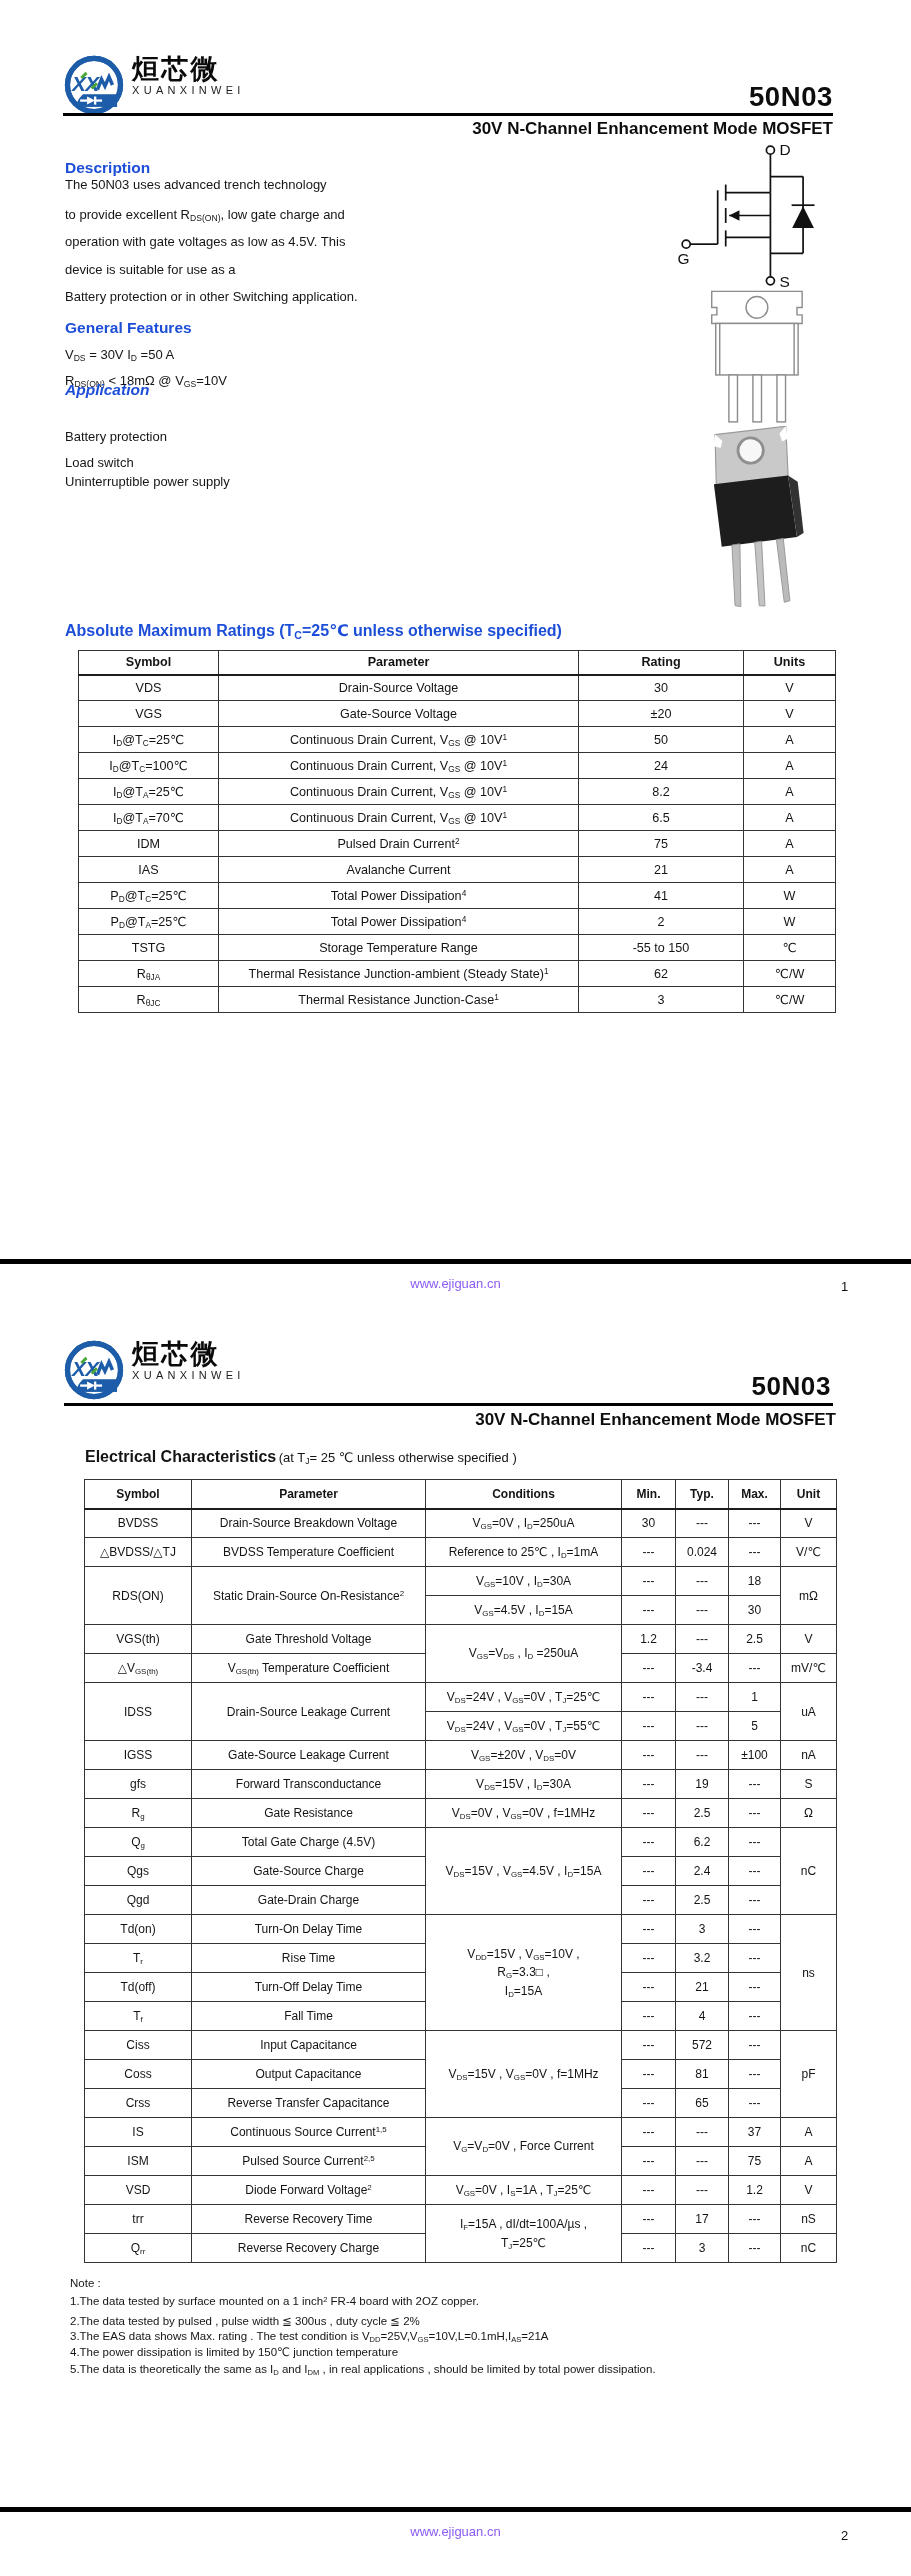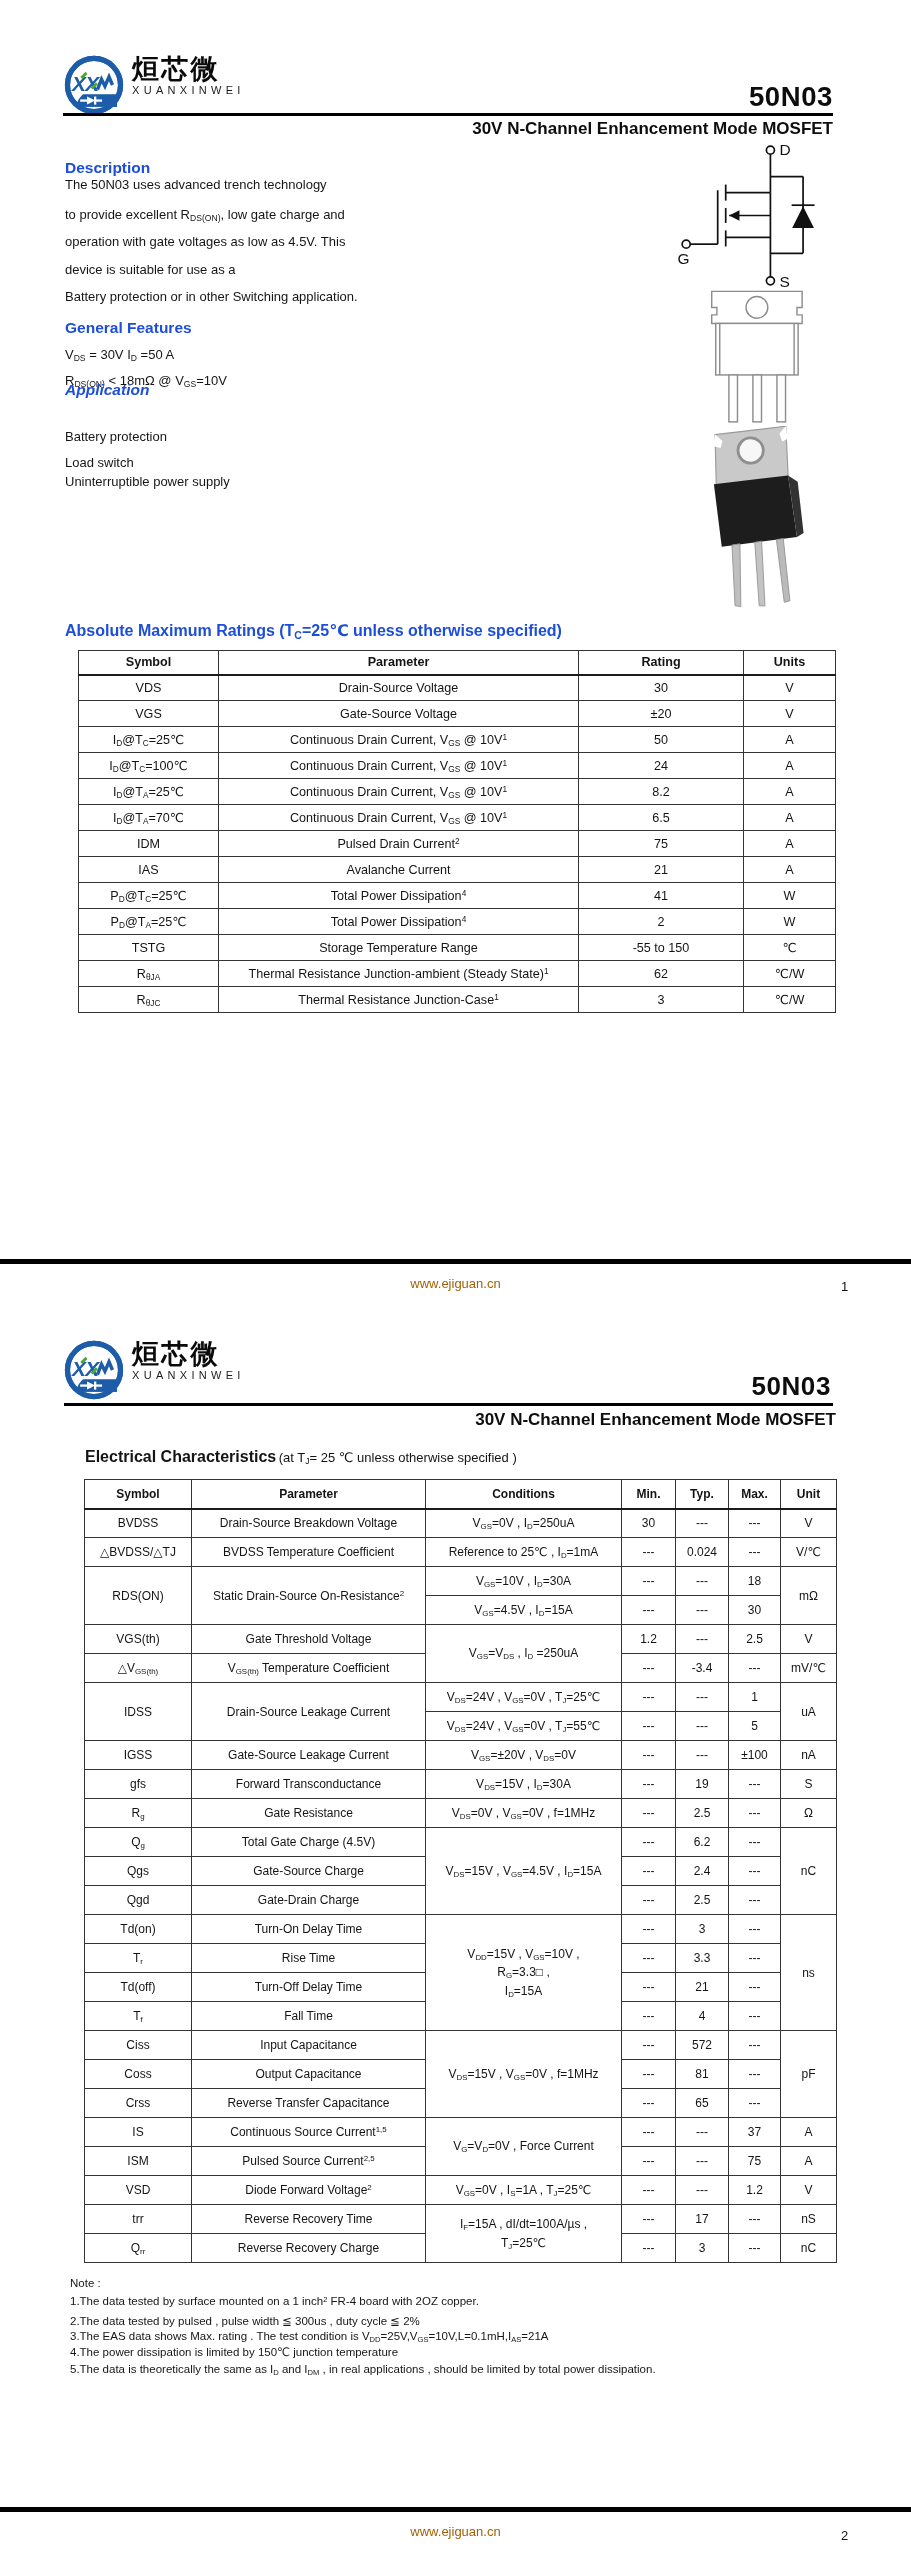--- a/index.html
+++ b/index.html
@@ -6,21 +6,21 @@
   .sheet{position:relative;width:911px;height:2576px;background:#ffffff;
          font-family:"Liberation Sans","DejaVu Sans",sans-serif;color:#141414;overflow:hidden;}
   .abs{position:absolute;}
   .rule{position:absolute;background:#000;height:3.4px;}
   .footer-rule{position:absolute;background:#000;height:4.6px;left:0;width:911px;}
   .partnum{position:absolute;font-size:27.5px;font-weight:bold;letter-spacing:0.6px;color:#0d0d0d;margin-left:6px;}
   .subtitle{position:absolute;font-size:17px;font-weight:bold;color:#0d0d0d;white-space:nowrap;}
   .h1{position:absolute;font-size:15.5px;font-weight:bold;color:#1d4ed8;}
   .body-line{position:absolute;font-size:13px;color:#161616;white-space:nowrap;}
   .note-line{position:absolute;font-size:11.5px;color:#161616;white-space:nowrap;}
-  .footer-url{position:absolute;width:911px;text-align:center;font-size:13px;color:#a16207;}
+  .footer-url{position:absolute;width:911px;text-align:center;font-size:13px;color:#8b5cf6;}
   .pagenum{position:absolute;font-size:13px;color:#111;}
   sub{font-size:66%;vertical-align:-0.28em;line-height:0;}
   sup{font-size:66%;vertical-align:0.45em;line-height:0;}
   
   .logo{position:absolute;display:flex;align-items:flex-start;}
   .logo .cn{font-size:27px;font-weight:bold;color:#0a0a0a;letter-spacing:2.3px;line-height:1.05;}
   .logo .en{font-size:11px;color:#1c1c1c;letter-spacing:4.3px;margin-top:1.1px;}
   
   table.ds{position:absolute;border-collapse:collapse;table-layout:fixed;background:#fff;}
   table.ds td,table.ds th{border:1.1px solid #343434;font-weight:normal;text-align:center;
@@ -412,21 +412,21 @@
           <td class="cond" rowspan="4">V<sub>DD</sub>=15V , V<sub>GS</sub>=10V ,<br>R<sub>G</sub>=3.3□ ,<br>I<sub>D</sub>=15A</td>
           <td>---</td>
           <td>3</td>
           <td>---</td>
           <td rowspan="4">ns</td>
         </tr>
     <tr>
           <td>T<sub>r</sub></td>
           <td class="lft">Rise Time</td>
           <td>---</td>
-          <td>3.3</td>
+          <td>3.2</td>
           <td>---</td>
         </tr>
     <tr>
           <td>Td(off)</td>
           <td class="lft">Turn-Off Delay Time</td>
           <td>---</td>
           <td>21</td>
           <td>---</td>
         </tr>
     <tr>

